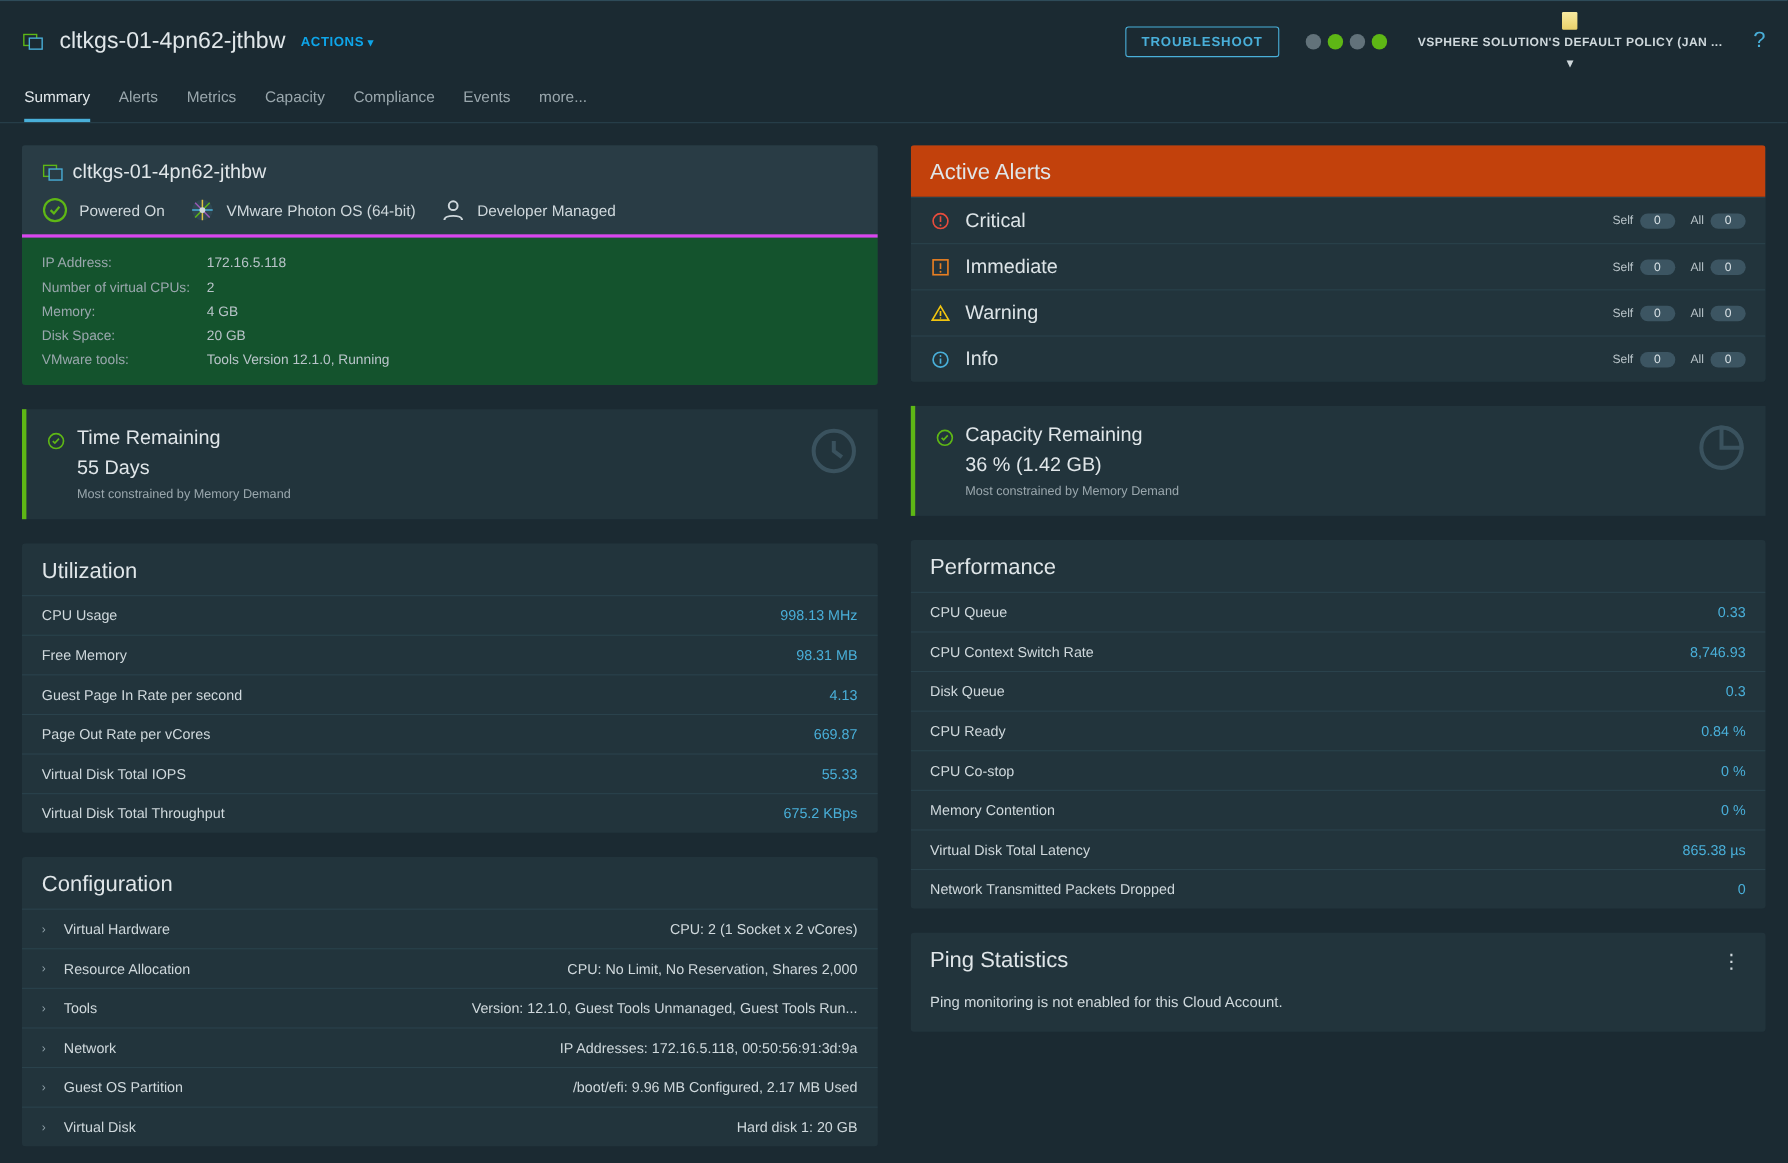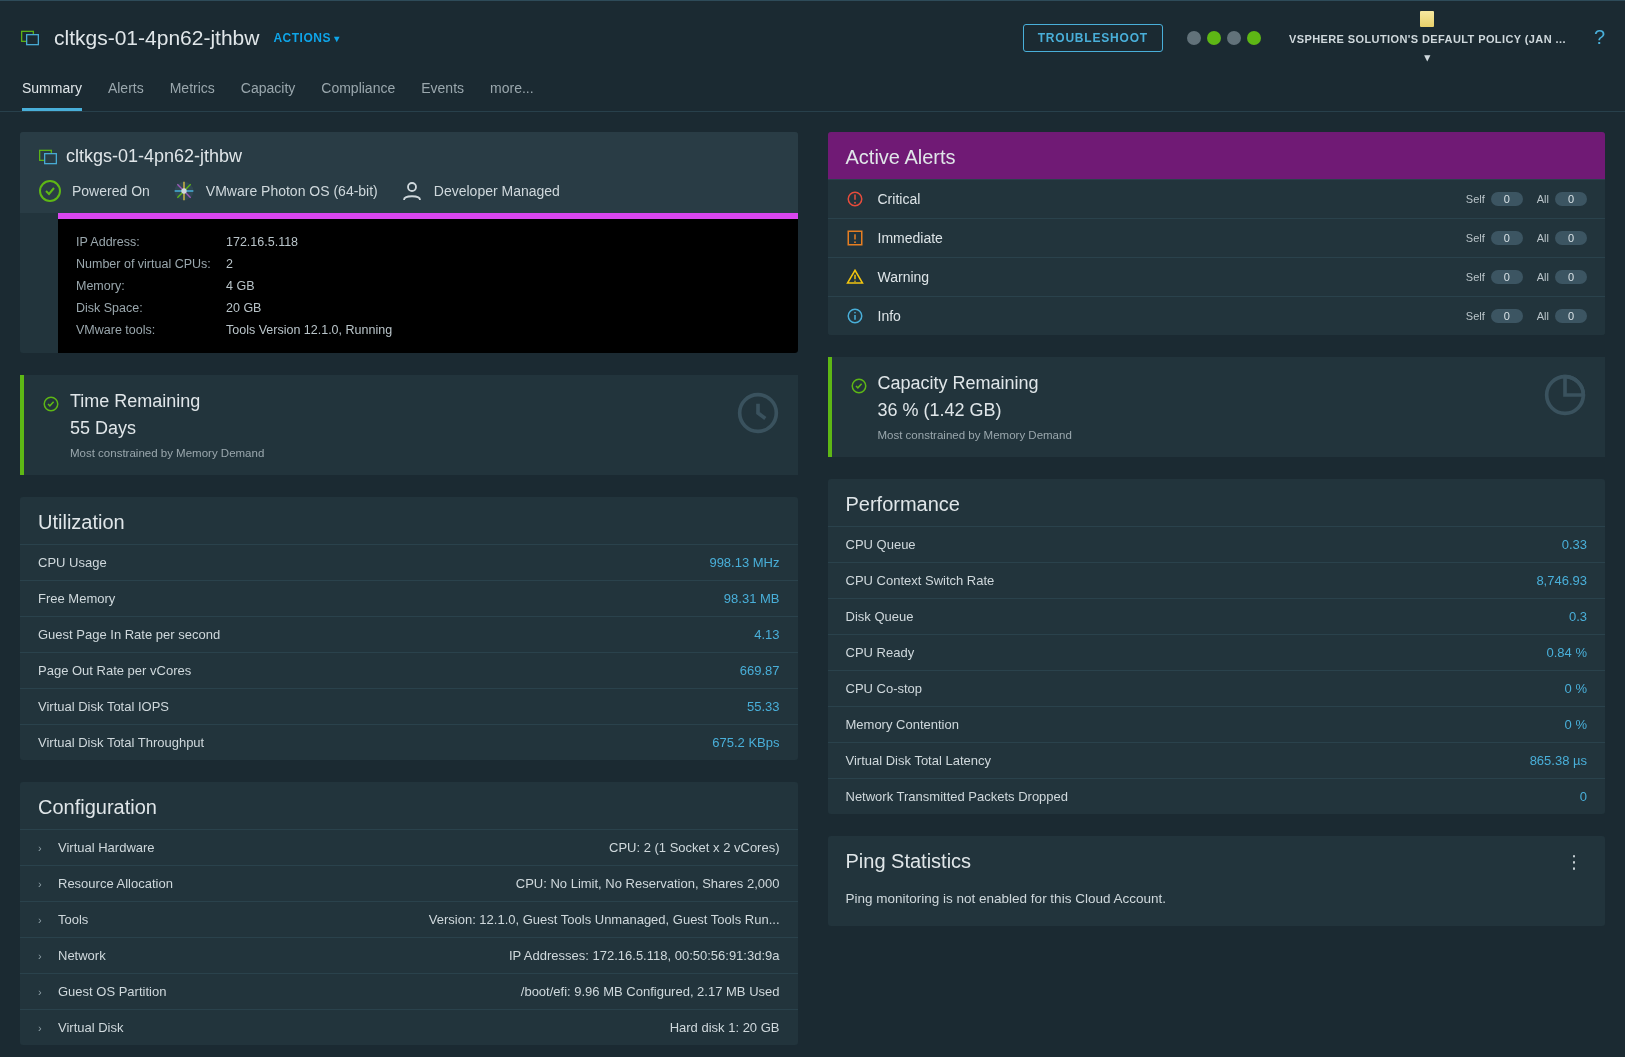--- a/index.html
+++ b/index.html
@@ -119,42 +119,41 @@
 .vm-summary-name {
   display:flex; align-items:center; gap:8px;
   font-size:18px; color:#e0e6e9; margin-bottom:12px;
 }
 .vm-status-row {
   display:flex; align-items:center; gap:22px; flex-wrap:wrap;
 }
 .status-item { display:flex; align-items:center; gap:10px; color:#cfd8dc; font-size:14px; }
 .status-item svg { width:24px; height:24px; }
 .specs {
-  background:#000000;
+  background:#14532d;
   padding: 12px 18px;
-  border-top:6px solid #d946ef;
-  margin-left:38px;
+  border-top:3px solid #d946ef;
 }
 .spec-row { display:flex; padding:4px 0; font-size:12.5px; color:#b9c4c9; }
 .spec-label { width: 150px; color:#9aa7ad; }
 .alerts-header {
-  background:#701a75;
+  background:#c2410c;
   padding: 14px 18px 10px 18px;
   font-size: 20px;
   color:#e0e6e9;
 }
 .alert-row {
   display:flex; align-items:center;
   padding: 10px 18px;
   border-top:1px solid #2a424c;
   background:#22343c;
 }
 .alert-row:first-of-type { border-top:none; }
 .alert-icon { width:20px; margin-right:12px; display:flex; }
-.alert-label { flex:1; font-size:14px; color:#dde4e7; }
+.alert-label { flex:1; font-size:18px; color:#dde4e7; }
 .pill-group { display:flex; align-items:center; gap:6px; margin-left:14px; font-size:11px; color:#b9c4c9;}
 .pill { background:#3c5562; border-radius:10px; padding:1px 12px; color:#d9e2e6; font-size:11px; min-width:32px; text-align:center;}
 .kpi-card {
   display:flex;
   border-left:4px solid #5eb715;
   background:#22343c;
   padding:16px 18px;
   align-items:flex-start;
 }
 .kpi-check { margin-right:10px; margin-top:4px;}

